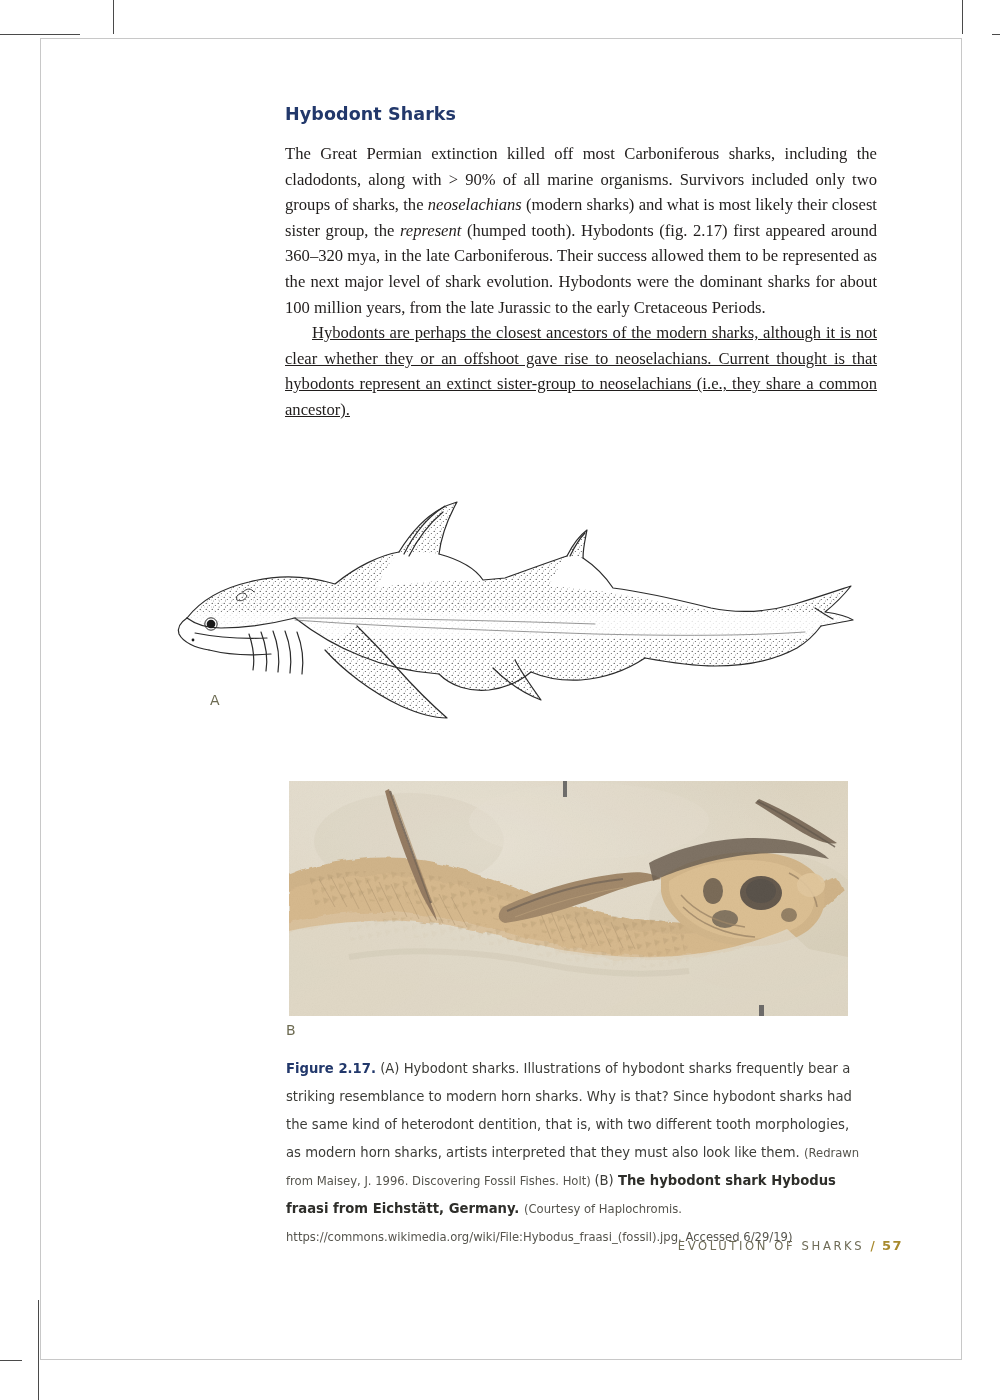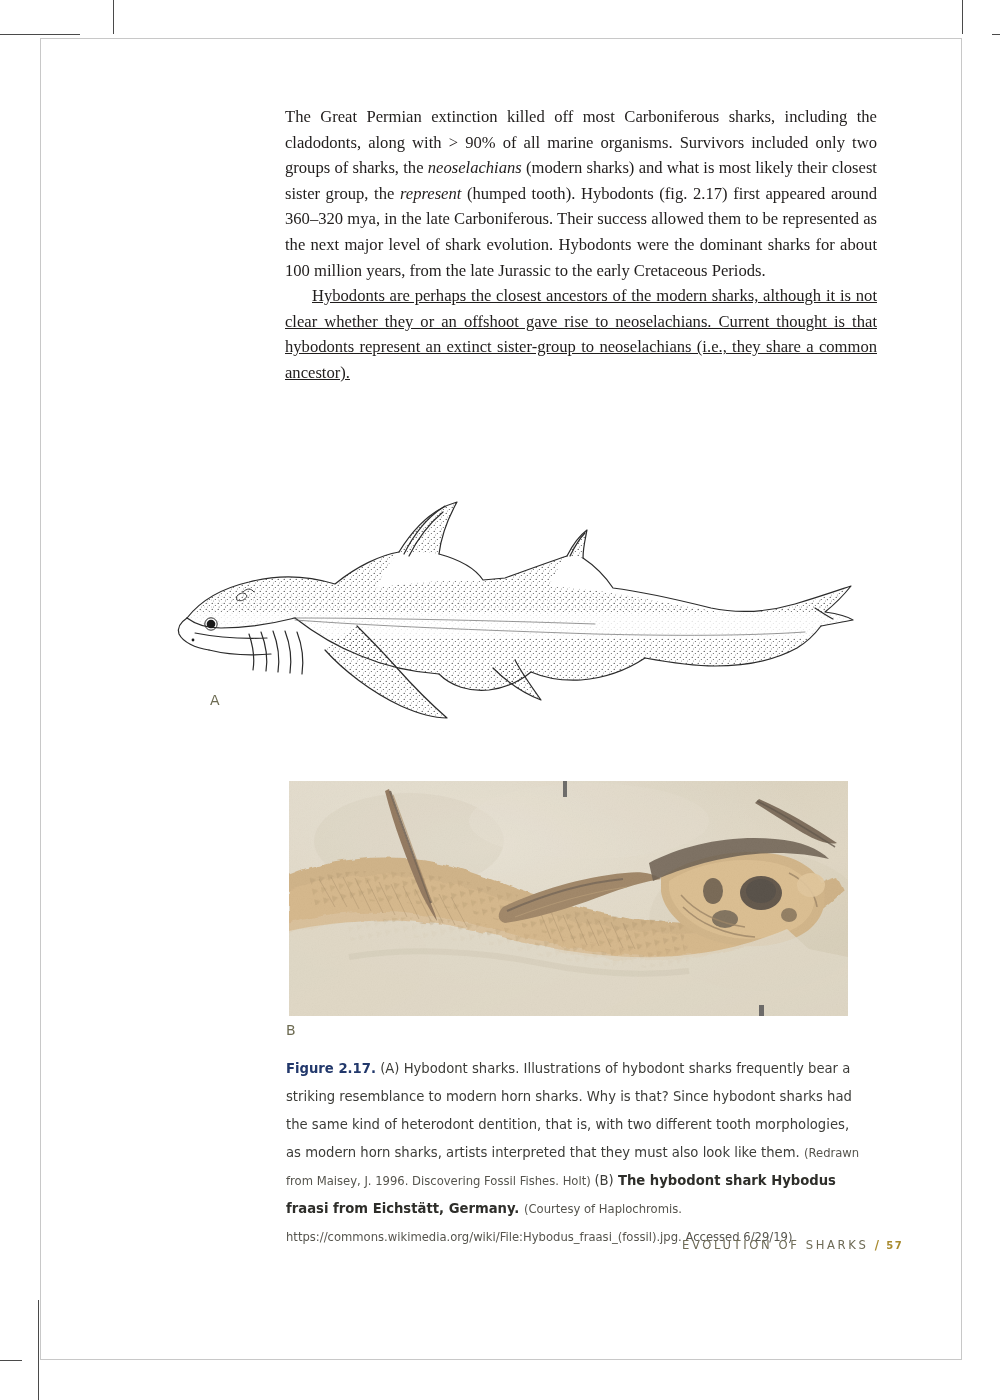--- a/index.html
+++ b/index.html
@@ -100,21 +100,21 @@
   #running-foot{
     position:absolute;
     left:0;top:1238px;width:903px;
     text-align:right;
     font-family:"DejaVu Sans","Liberation Sans",sans-serif;
     font-size:11.6px;
     letter-spacing:2.6px;
     color:#6e6b56;
   }
   #running-foot .slash{color:#a88a2e;font-weight:bold;letter-spacing:1px;}
-  #running-foot .pageno{color:#a88a2e;font-weight:bold;font-size:10px;letter-spacing:1.4px;}
+  #running-foot .pageno{color:#a88a2e;font-weight:bold;font-size:13px;letter-spacing:1.4px;}
 
   
   #print-footer{
     position:absolute;
     left:60px;top:1406px;width:880px;
     font-family:"Liberation Sans",sans-serif;
     font-size:11px;
     color:#2b2b2b;
   }
   #print-footer .left{float:left;}
@@ -127,20 +127,21 @@
 <div class="cropmark cm-h" style="left:0;top:34px;width:80px;"></div>
 <div class="cropmark cm-v" style="left:962px;top:0;height:34px;"></div>
 <div class="cropmark cm-h" style="left:992px;top:34px;width:8px;"></div>
 <div class="cropmark cm-h" style="left:0;top:1360px;width:22px;"></div>
 <div class="cropmark cm-v" style="left:38px;top:1300px;height:100px;"></div>
 
 <div id="page-border"></div>
 
 <div id="content">
 
+  <h1 id="page-title">Hybodont Sharks</h1>
 
   <p class="body-par">
     The Great Permian extinction killed off most Carboniferous sharks, including the
     cladodonts, along with &gt; 90% of all marine organisms. Survivors included only
     two groups of sharks, the <i>neoselachians</i>
     (modern sharks) and what is most likely their closest sister group, the
     <i>represent</i> (humped tooth).
     Hybodonts (fig. 2.17) first appeared around 360–320 mya, in the late Carboniferous.
     Their success allowed them to be represented as the next major level of shark evolution.
     Hybodonts were the dominant sharks for about 100 million years, from the late Jurassic to

